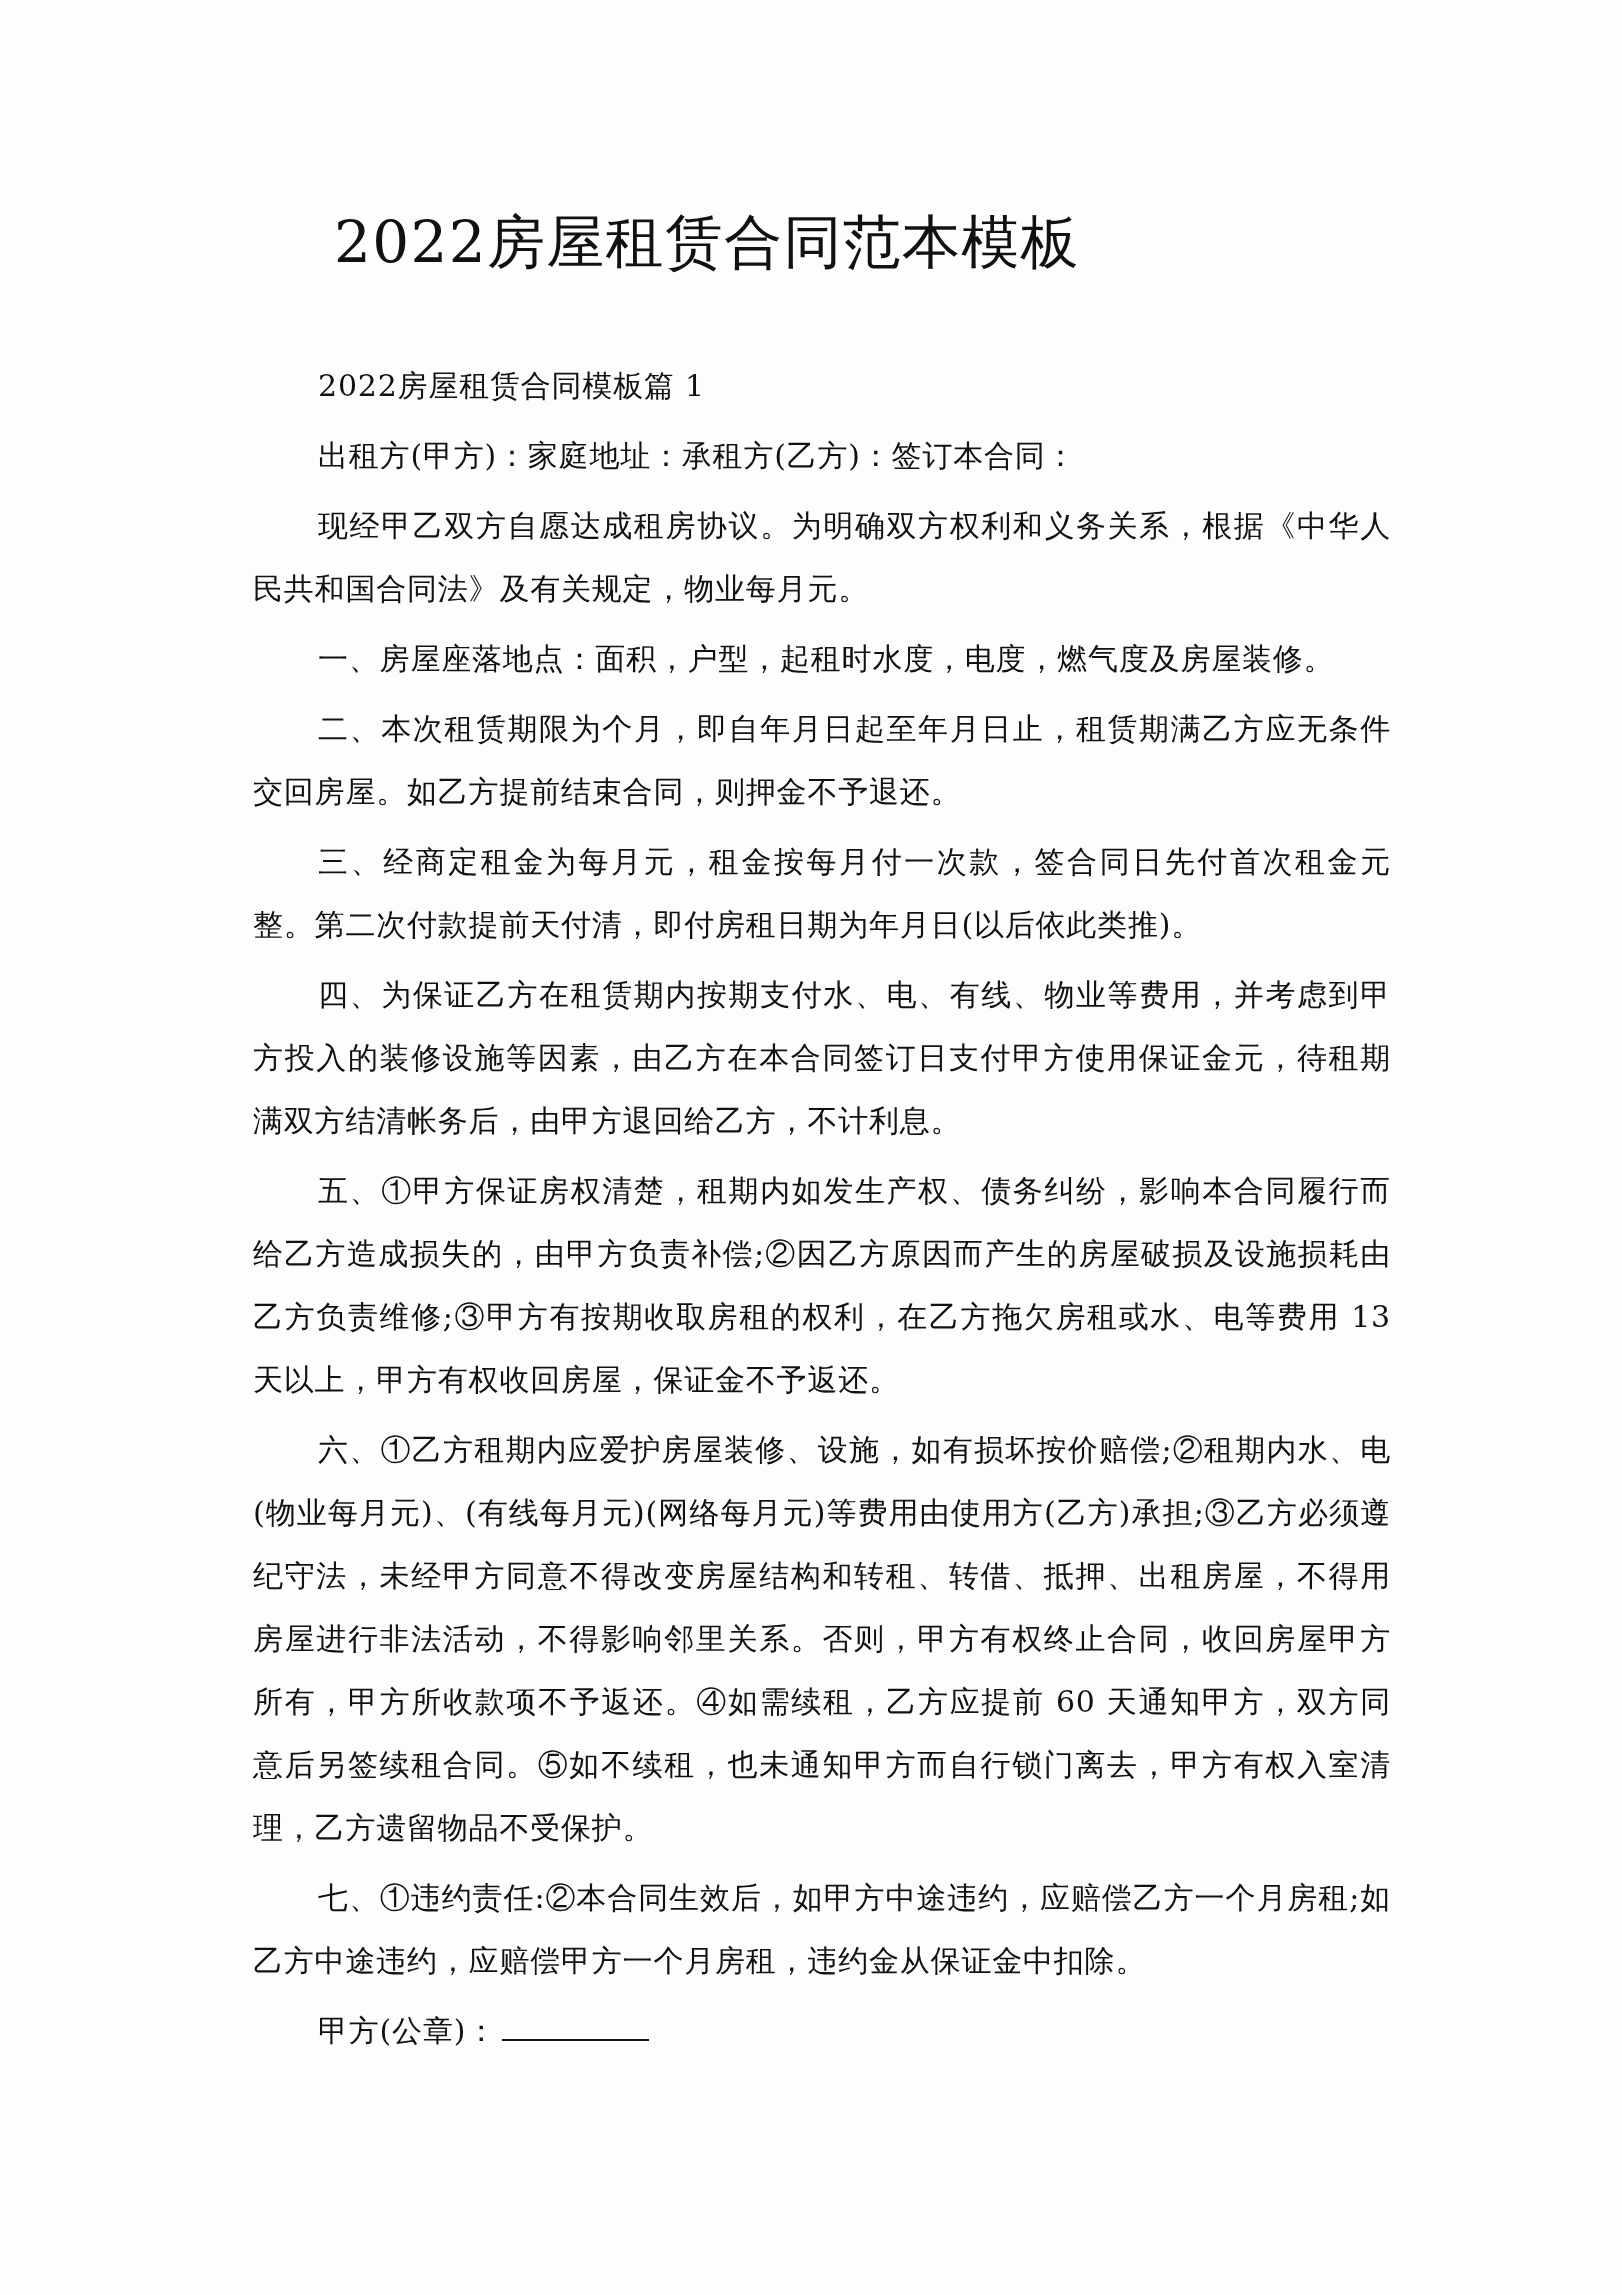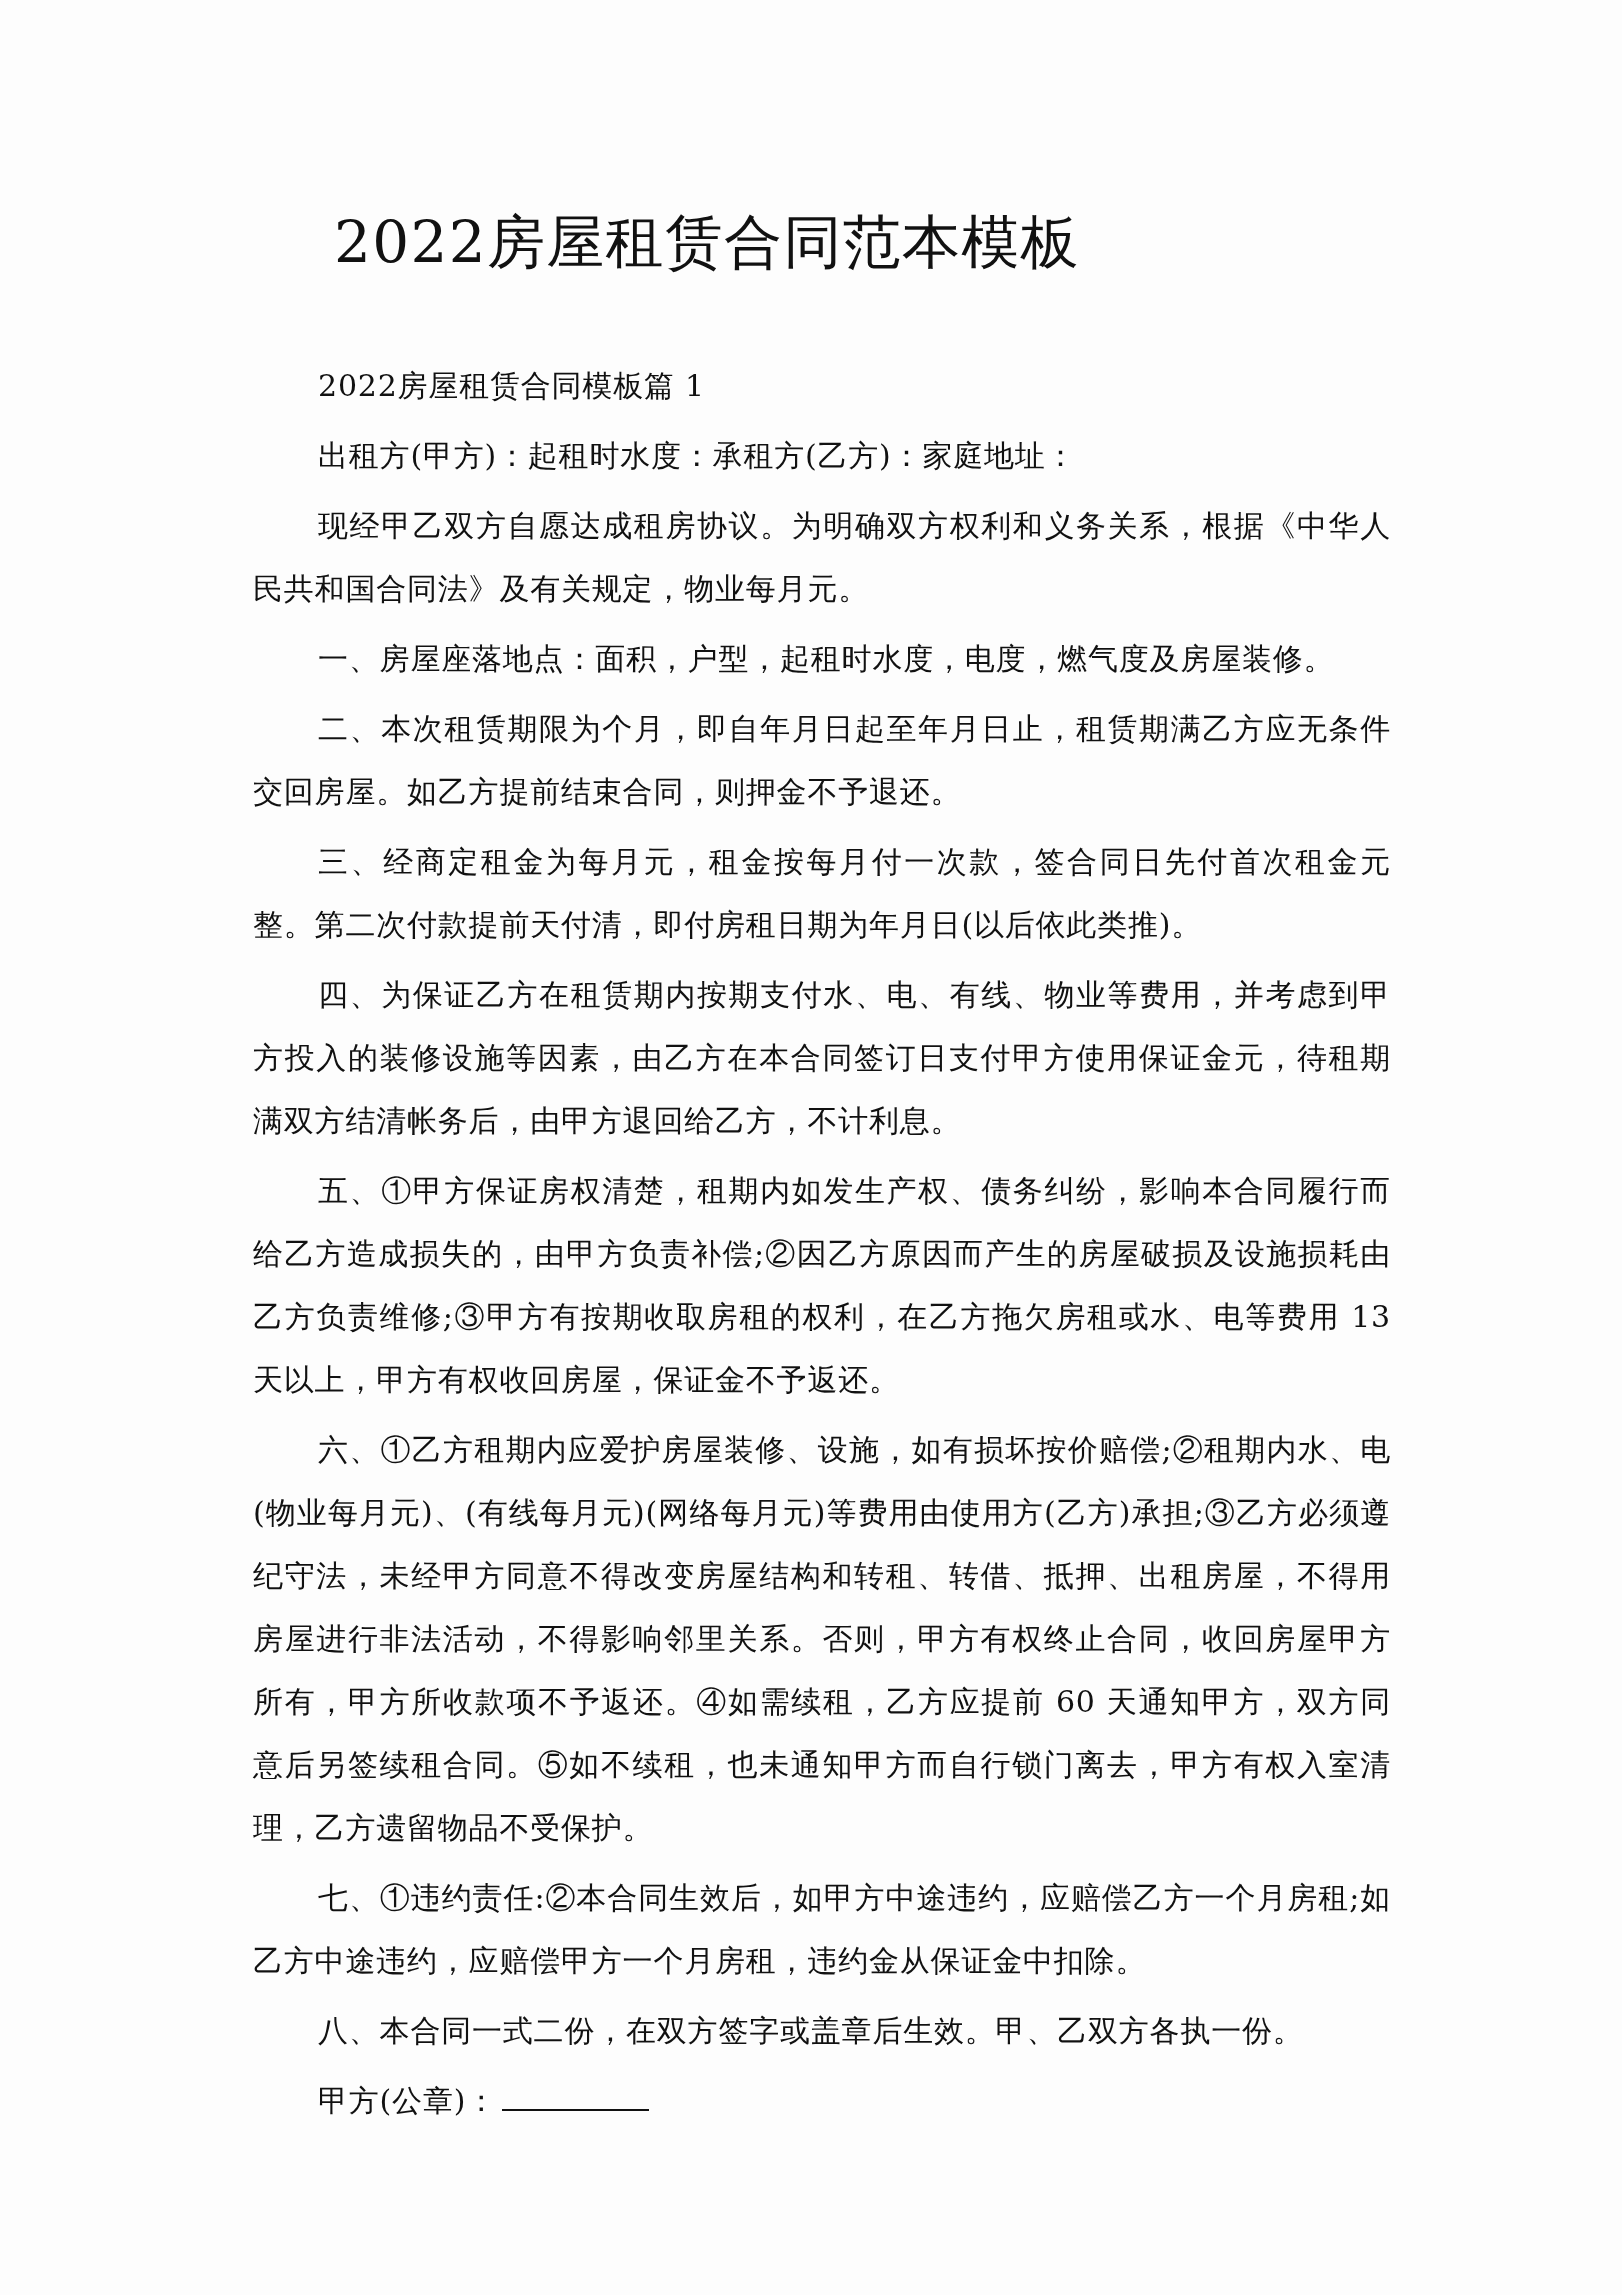--- a/index.html
+++ b/index.html
@@ -59,28 +59,27 @@
     }
   </style>
 </head>
 <body>
 
 <div class="page">
   <h1 class="title">2022房屋租赁合同范本模板</h1>
 
   <div class="body-text">
     <p class="para">2022房屋租赁合同模板篇 1</p>
-    <p class="para">出租方(甲方)：起租时水度：承租方(乙方)：家庭地址：</p>
+    <p class="para">出租方(甲方)：家庭地址：承租方(乙方)：签订本合同：</p>
     <p class="para">现经甲乙双方自愿达成租房协议。为明确双方权利和义务关系，根据《中华人民共和国合同法》及有关规定，物业每月元。</p>
     <p class="para">一、房屋座落地点：面积，户型，起租时水度，电度，燃气度及房屋装修。</p>
     <p class="para">二、本次租赁期限为个月，即自年月日起至年月日止，租赁期满乙方应无条件交回房屋。如乙方提前结束合同，则押金不予退还。</p>
     <p class="para">三、经商定租金为每月元，租金按每月付一次款，签合同日先付首次租金元整。第二次付款提前天付清，即付房租日期为年月日(以后依此类推)。</p>
     <p class="para">四、为保证乙方在租赁期内按期支付水、电、有线、物业等费用，并考虑到甲方投入的装修设施等因素，由乙方在本合同签订日支付甲方使用保证金元，待租期满双方结清帐务后，由甲方退回给乙方，不计利息。</p>
     <p class="para">五、①甲方保证房权清楚，租期内如发生产权、债务纠纷，影响本合同履行而给乙方造成损失的，由甲方负责补偿;②因乙方原因而产生的房屋破损及设施损耗由乙方负责维修;③甲方有按期收取房租的权利，在乙方拖欠房租或水、电等费用 13 天以上，甲方有权收回房屋，保证金不予返还。</p>
     <p class="para">六、①乙方租期内应爱护房屋装修、设施，如有损坏按价赔偿;②租期内水、电(物业每月元)、(有线每月元)(网络每月元)等费用由使用方(乙方)承担;③乙方必须遵纪守法，未经甲方同意不得改变房屋结构和转租、转借、抵押、出租房屋，不得用房屋进行非法活动，不得影响邻里关系。否则，甲方有权终止合同，收回房屋甲方所有，甲方所收款项不予返还。④如需续租，乙方应提前 60 天通知甲方，双方同意后另签续租合同。⑤如不续租，也未通知甲方而自行锁门离去，甲方有权入室清理，乙方遗留物品不受保护。</p>
     <p class="para">七、①违约责任:②本合同生效后，如甲方中途违约，应赔偿乙方一个月房租;如乙方中途违约，应赔偿甲方一个月房租，违约金从保证金中扣除。</p>
-    <p class="para">八、本合同一式二份，在双方签字或盖章后生效。甲、乙双方各执一份。</p>
     <p class="para">
       <span>甲方(公章)：</span><span class="sig-line"></span>
     </p>
   </div>
 </div>
 
 
 </body></html>

